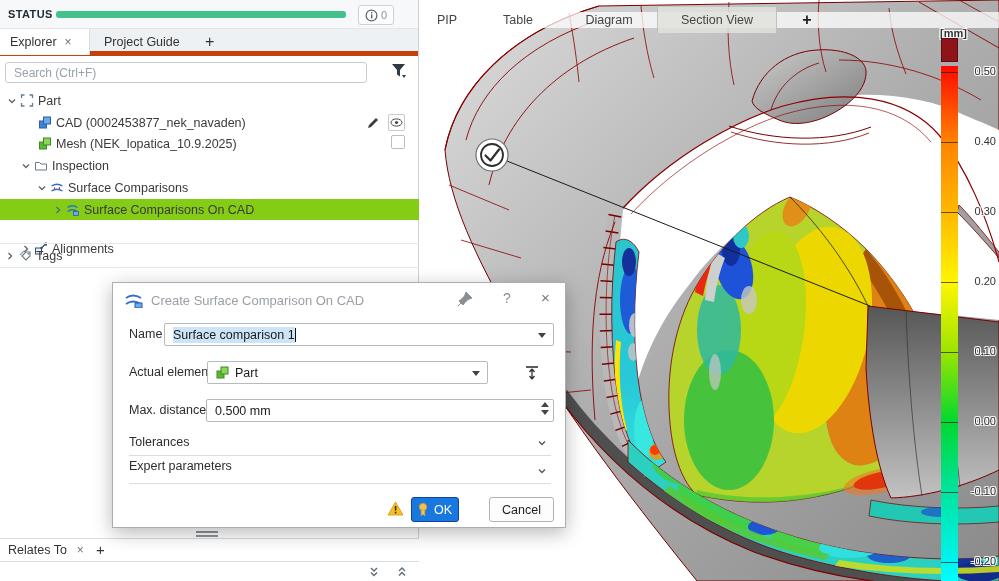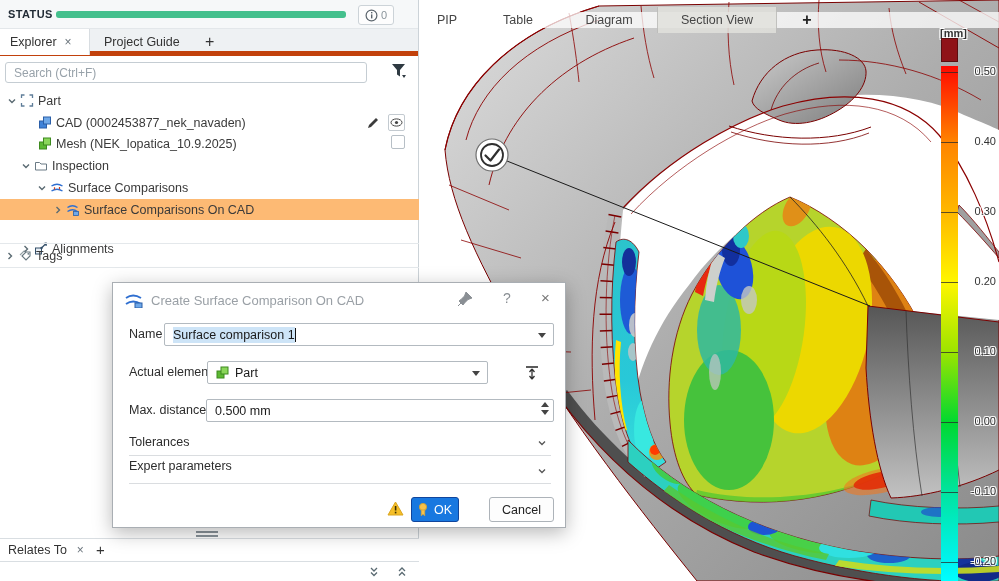--- a/index.html
+++ b/index.html
@@ -34,21 +34,21 @@
   #search-row { position:absolute; left:0; top:56px; width:100%; height:32px; background:#fff; }
   #search-input { position:absolute; left:5px; top:6px; width:362px; height:21px;
     border:1px solid #c5cdd3; border-radius:3px; font-size:12px; color:#333;
     padding:0 8px; background:#fff; font-family:"Liberation Sans",sans-serif; }
   #search-input::placeholder { color:#98a2aa; }
   #filter-btn { position:absolute; left:390px; top:6px; width:20px; height:20px; }
 
   
   .tree-row { position:absolute; left:0; width:419px; height:21px;
     display:flex; align-items:center; font-size:12.5px; color:#3a3a3a; }
-  .tree-row.selected { background:#fdba74; }
+  .tree-row.selected { background:#84cc16; }
   .caret { width:12px; height:12px; flex:0 0 12px; }
   .ticon { width:14px; height:13px; flex:0 0 14px; margin:0 4px 0 2px; }
   .sep { position:absolute; left:0; width:419px; height:0;
     border-top:1px solid #e4e8eb; }
 
   .row-icons { position:absolute; right:14px; top:2px; display:flex; gap:8px; align-items:center; }
   .eye-box { width:17px; height:17px; border:1px solid #c3cad0; border-radius:2px;
     display:flex; align-items:center; justify-content:center; background:#fff; }
   .checkbox { width:14px; height:14px; border:1px solid #b7bfc6; border-radius:2px; background:#fff; }
 

